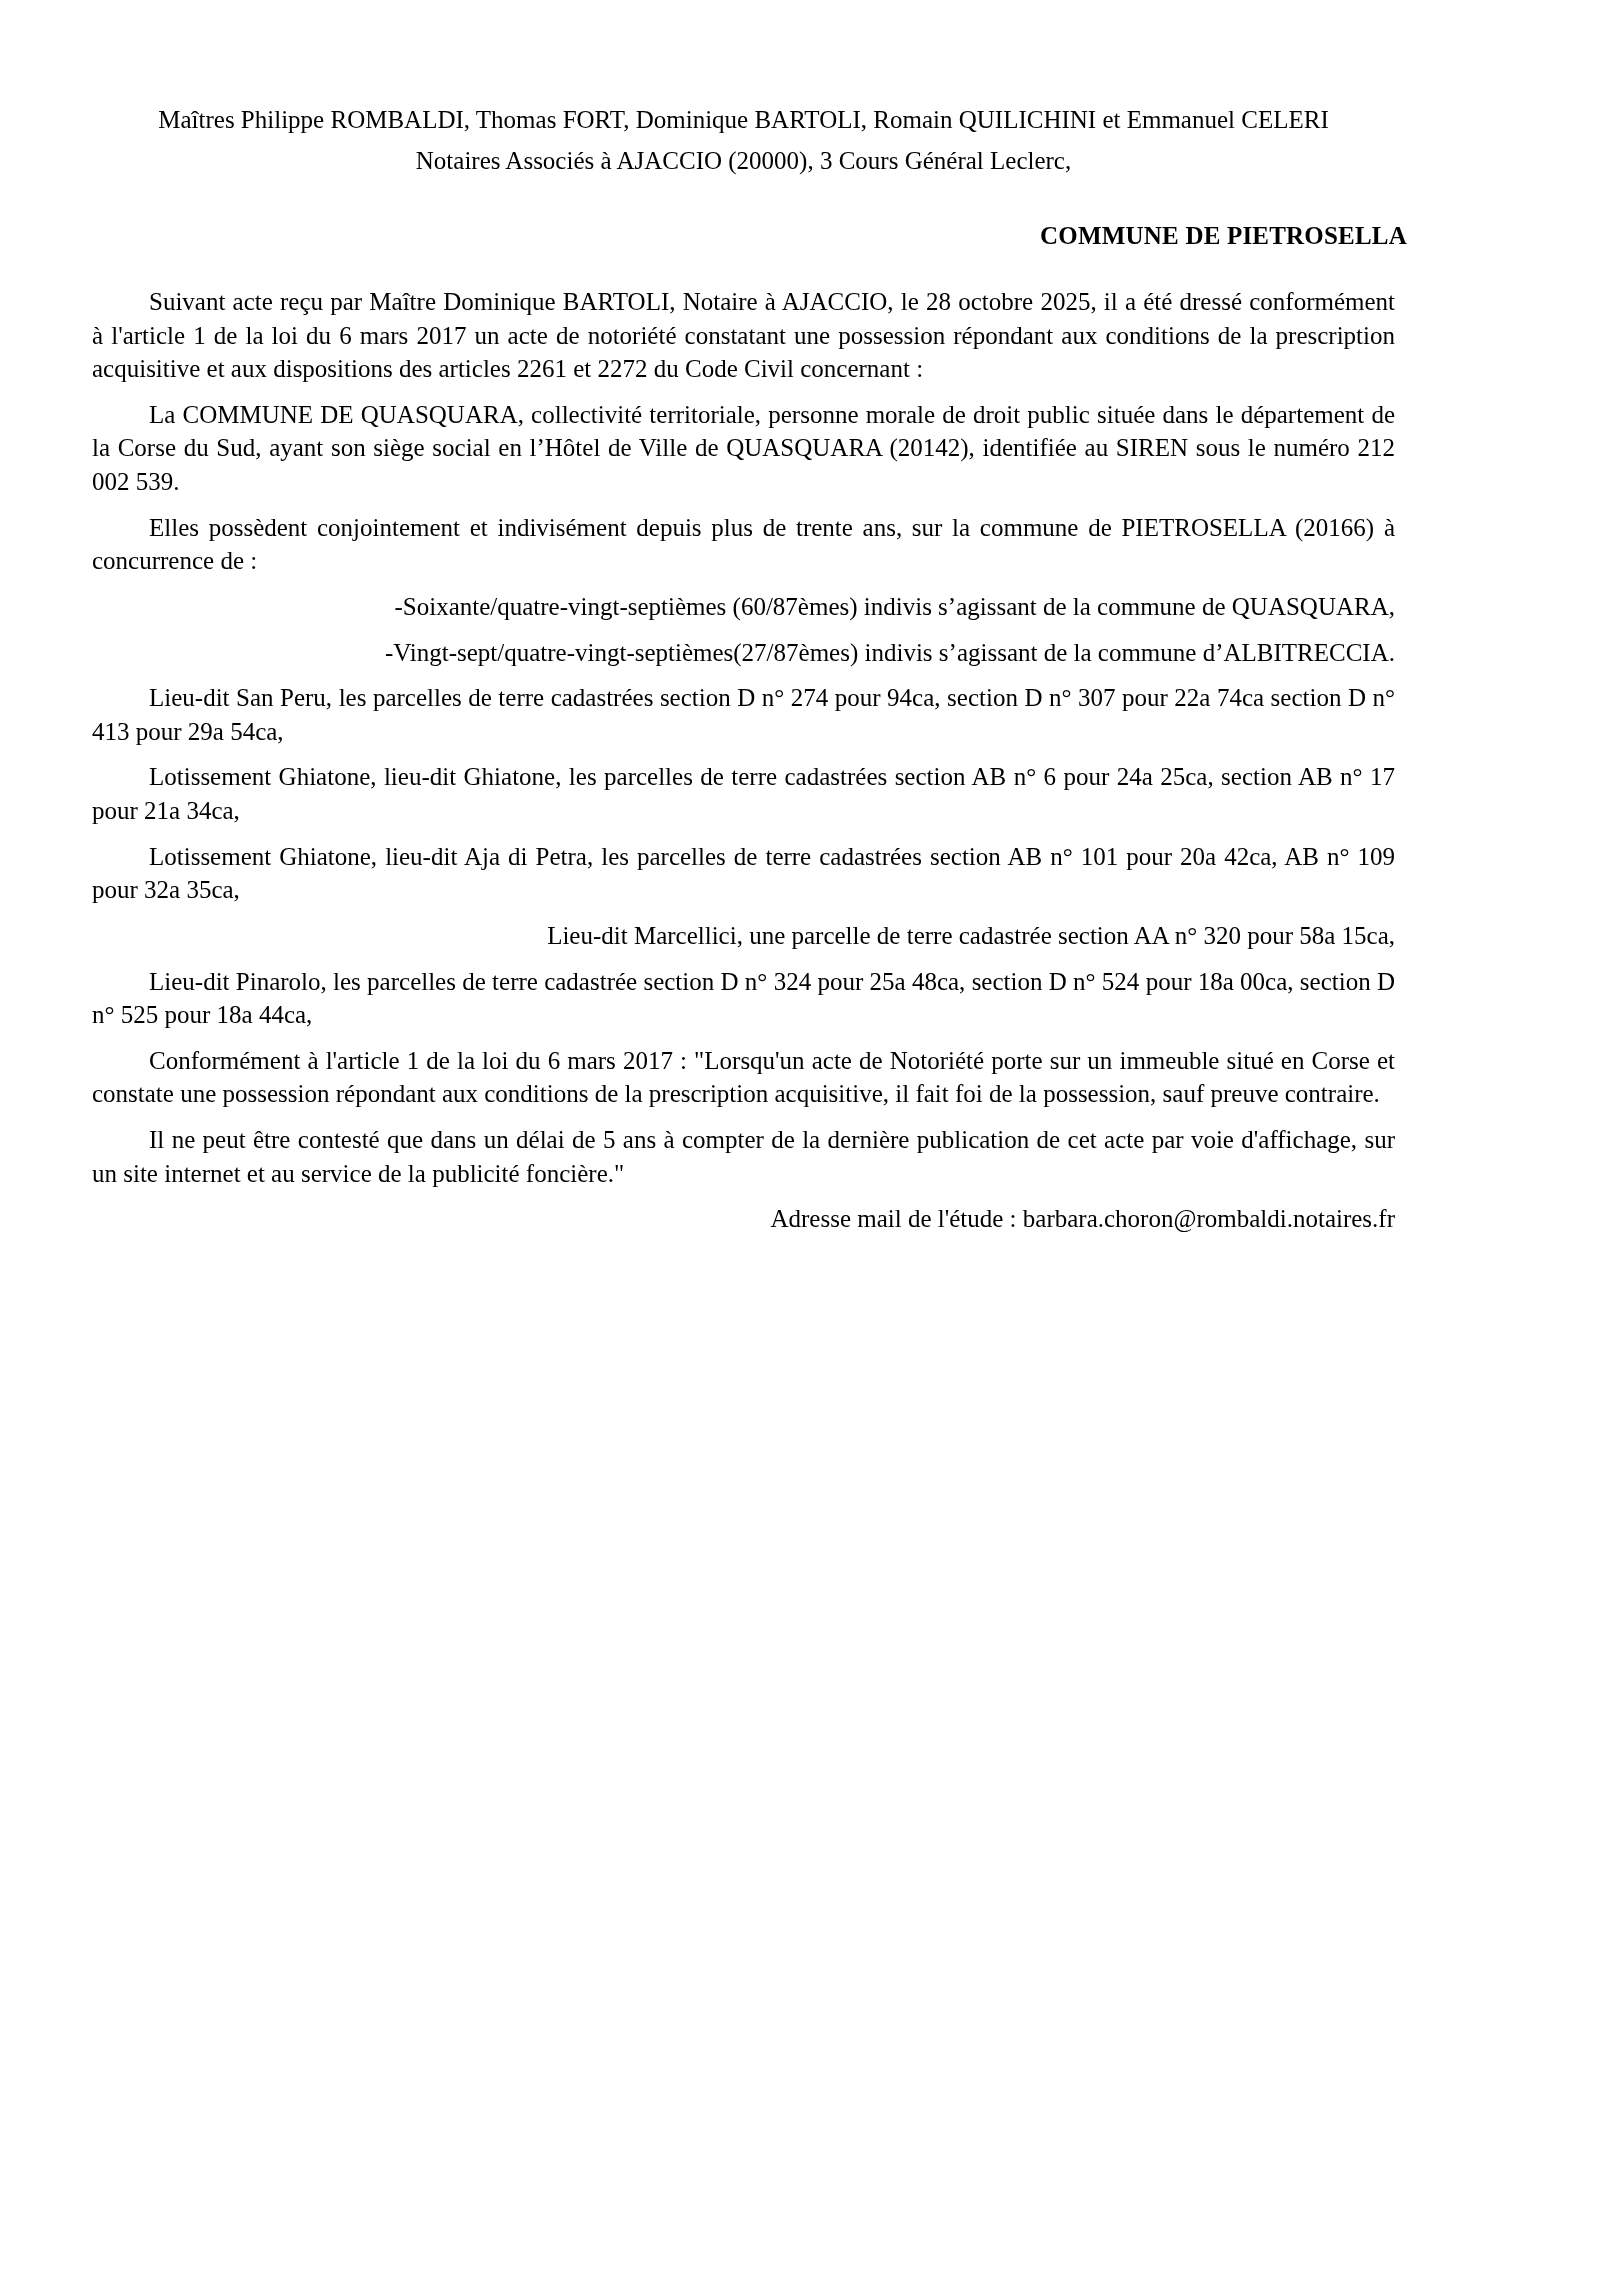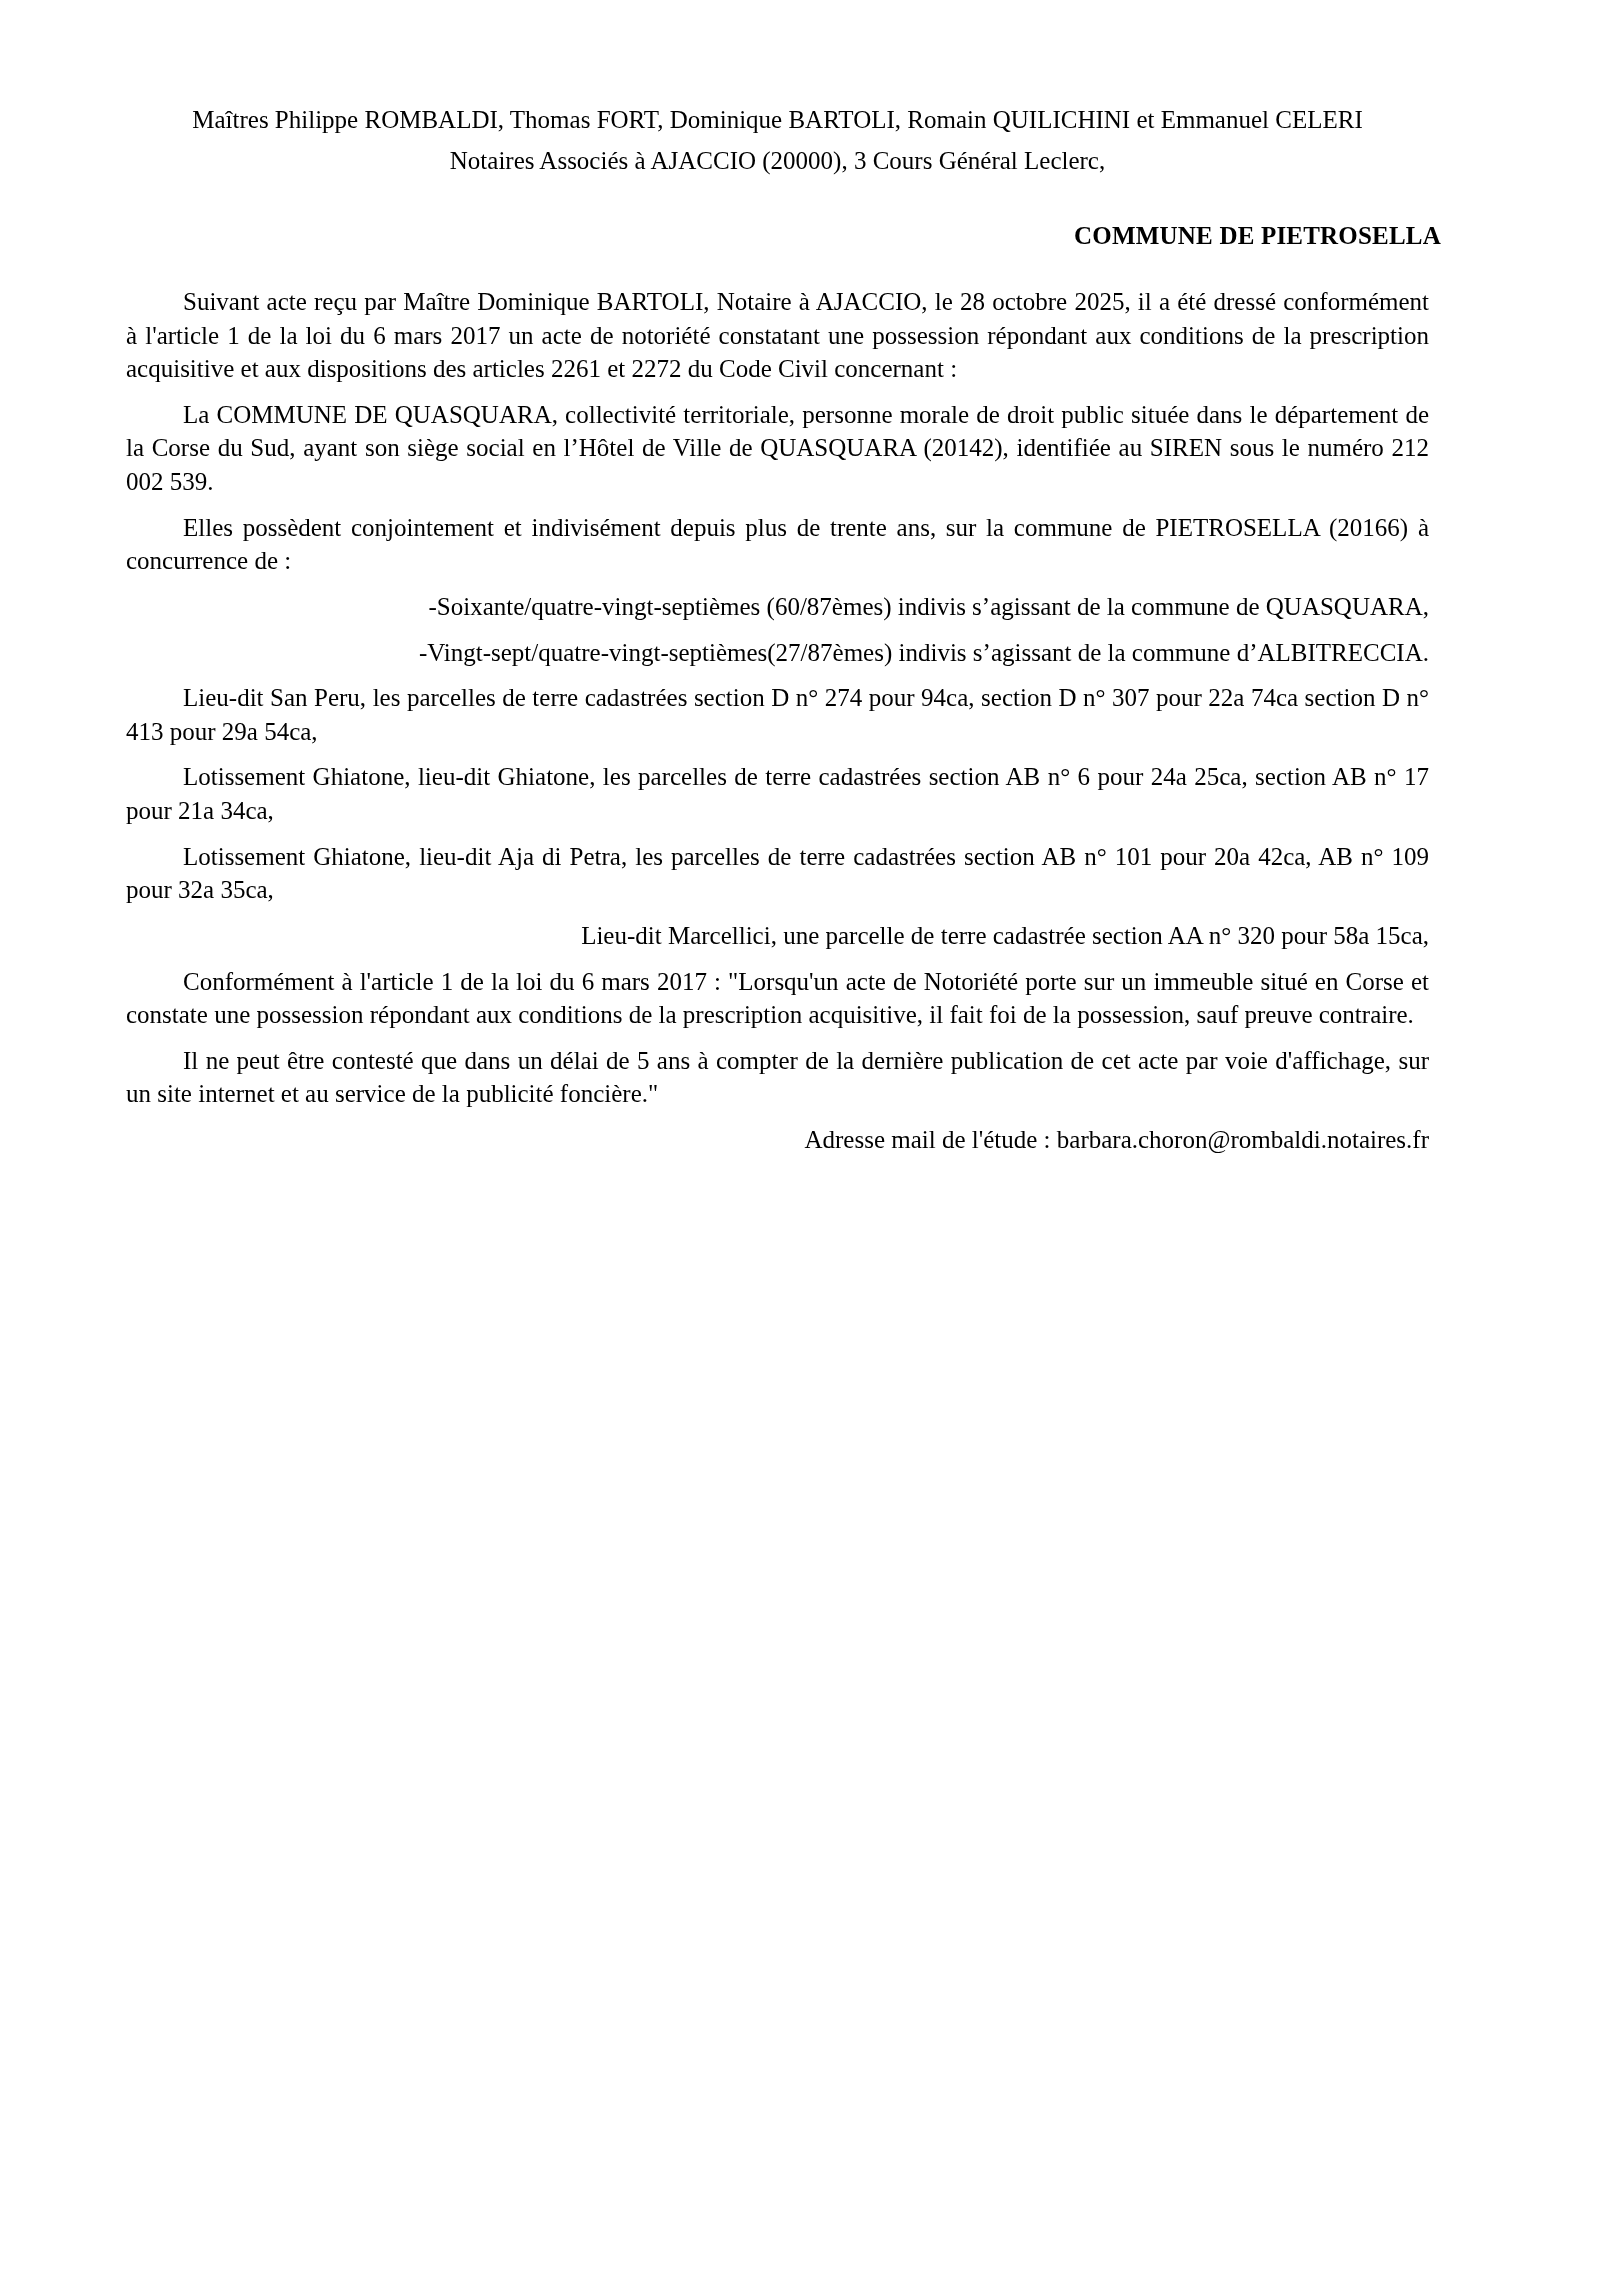--- a/index.html
+++ b/index.html
@@ -11,21 +11,21 @@
   body {
     font-family: "Liberation Serif", "DejaVu Serif", serif;
     color: #000000;
   }
   .page {
     position: relative;
     width: 1621px;
     height: 2293px;
     background: #ffffff;
     box-sizing: border-box;
-    padding: 103px 147px 0 114px;
+    padding: 103px 147px 0 80px;
     overflow: hidden;
   }
   .doc {
     width: 1327px;
     font-size: 25px;
     line-height: 1.345;
   }
 
   
   .letterhead {
@@ -91,20 +91,21 @@
     <div class="body-block">
       <p class="para">Suivant acte reçu par Maître Dominique BARTOLI, Notaire à AJACCIO, le 28 octobre 2025, il a été dressé conformément à l'article 1 de la loi du 6 mars 2017 un acte de notoriété constatant une possession répondant aux conditions de la prescription acquisitive et aux dispositions des articles 2261 et 2272 du Code Civil concernant :</p>
       <p class="para">La COMMUNE DE QUASQUARA, collectivité territoriale, personne morale de droit public située dans le département de la Corse du Sud, ayant son siège social en l’Hôtel de Ville de QUASQUARA (20142), identifiée au SIREN sous le numéro 212 002 539.</p>
       <p class="para">Elles possèdent conjointement et indivisément depuis plus de trente ans, sur la commune de PIETROSELLA (20166) à concurrence de :</p>
       <p class="para noj">-Soixante/quatre-vingt-septièmes (60/87èmes) indivis s’agissant de la commune de QUASQUARA,</p>
       <p class="para noj">-Vingt-sept/quatre-vingt-septièmes(27/87èmes) indivis s’agissant de la commune d’ALBITRECCIA.</p>
       <p class="para">Lieu-dit San Peru, les parcelles de terre cadastrées section D n° 274 pour 94ca, section D n° 307 pour 22a 74ca section D n° 413 pour 29a 54ca,</p>
       <p class="para">Lotissement Ghiatone, lieu-dit Ghiatone, les parcelles de terre cadastrées section AB n° 6 pour 24a 25ca, section AB n° 17 pour 21a 34ca,</p>
       <p class="para">Lotissement Ghiatone, lieu-dit Aja di Petra, les parcelles de terre cadastrées section AB n° 101 pour 20a 42ca, AB n° 109 pour 32a 35ca,</p>
       <p class="para noj">Lieu-dit Marcellici, une parcelle de terre cadastrée section AA n° 320 pour 58a 15ca,</p>
+      <p class="para">Lieu-dit Pinarolo, les parcelles de terre cadastrée section D n° 324 pour 25a 48ca, section D n° 524 pour 18a 00ca, section D n° 525 pour 18a 44ca,</p>
       <p class="para">Conformément à l'article 1 de la loi du 6 mars 2017 : "Lorsqu'un acte de Notoriété porte sur un immeuble situé en Corse et constate une possession répondant aux conditions de la prescription acquisitive, il fait foi de la possession, sauf preuve contraire.</p>
       <p class="para">Il ne peut être contesté que dans un délai de 5 ans à compter de la dernière publication de cet acte par voie d'affichage, sur un site internet et au service de la publicité foncière."</p>
       <p class="para noj">Adresse mail de l'étude : barbara.choron@rombaldi.notaires.fr</p>
     </div>
 
   </div>
 </div>
 
 
 </body></html>

